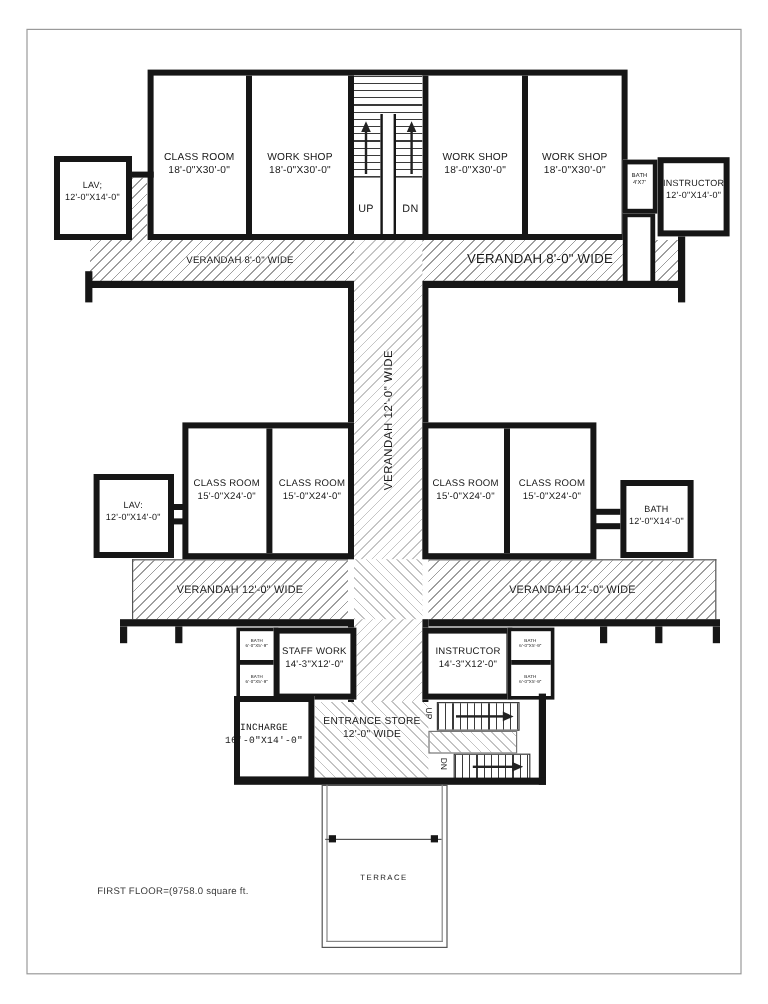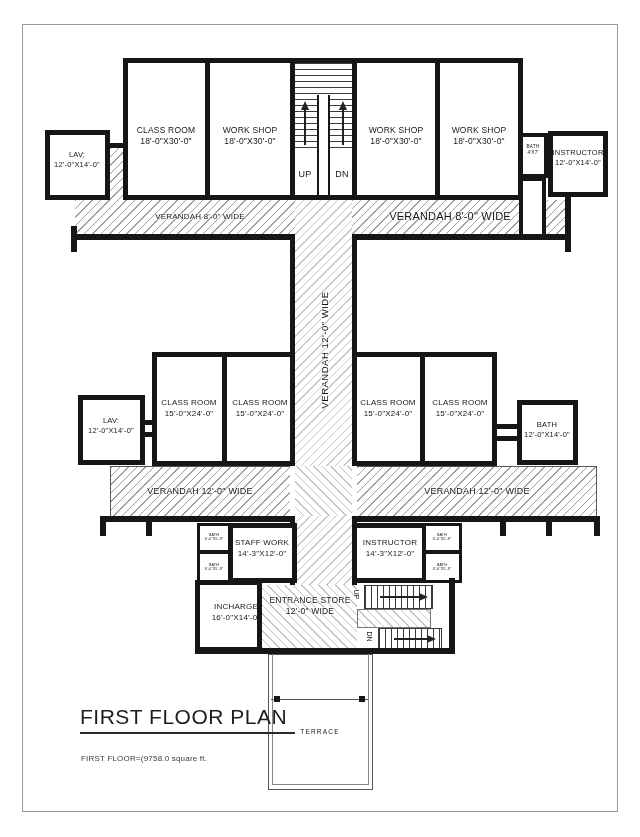--- a/index.html
+++ b/index.html
@@ -200,21 +200,21 @@
     <div class="nm">BATH</div>
       <div>6'-0"X5'-9"</div>
     </div>
   <div class="rlabel tiny2" style="left:442px;top:560px;">
     <div class="nm">BATH</div>
       <div>6'-0"X5'-9"</div>
     </div>
 
   <div class="hatchX" style="left:262px;top:585px;width:95px;height:63px;"></div>
   <div class="box" style="left:195px;top:580px;width:67px;height:72px;"></div>
-  <div class="rlabel" style="left:236px;top:602px;font-size:8px;">
+  <div class="rlabel" style="left:220px;top:602px;font-size:8px;font-family:Liberation Mono, monospace;">
     <div class="nm">INCHARGE</div>
       <div>16'-0"X14'-0"</div>
     </div>
   <div class="rlabel halo" style="left:310px;top:595px;font-size:8.5px;">
     <div class="nm">ENTRANCE STORE</div>
       <div>12'-0" WIDE</div>
     </div>
 
   <div class="treadsV" style="left:364px;top:585px;width:69px;height:24px;"></div>
   <div class="rot" style="left:352px;top:591px;">
@@ -230,16 +230,15 @@
   <div class="wall" style="left:195px;top:648px;width:260px;height:6px;"></div>
 
   <div class="abs" style="left:268px;top:654px;width:103px;height:134px;border:1px solid #555;"></div>
   <div class="abs" style="left:272px;top:654px;width:95px;height:130px;border:1px solid #888;border-top:none;"></div>
   <div class="thinline" style="left:271px;top:699px;width:97px;height:1px;"></div>
   <div class="abs" style="left:274px;top:696px;width:6px;height:6px;background:#161616;"></div>
   <div class="abs" style="left:359px;top:696px;width:6px;height:6px;background:#161616;"></div>
   <div class="rlabel" style="left:320px;top:728px;font-size:6.5px;letter-spacing:1.2px;">
     <span>TERRACE</span></div>
 
-  <div class="title-main" style="left:80px;top:705px;"><span>FIRST FLOOR PLAN</span></div>
-  <div class="title-sub" style="left:81px;top:754px;"><span>FIRST FLOOR=(9758.0 square ft.</span></div>
+  <div class="title-sub" style="left:81px;top:738px;"><span>FIRST FLOOR=(9758.0 square ft.</span></div>
 
 </div>
 
 </body></html>

